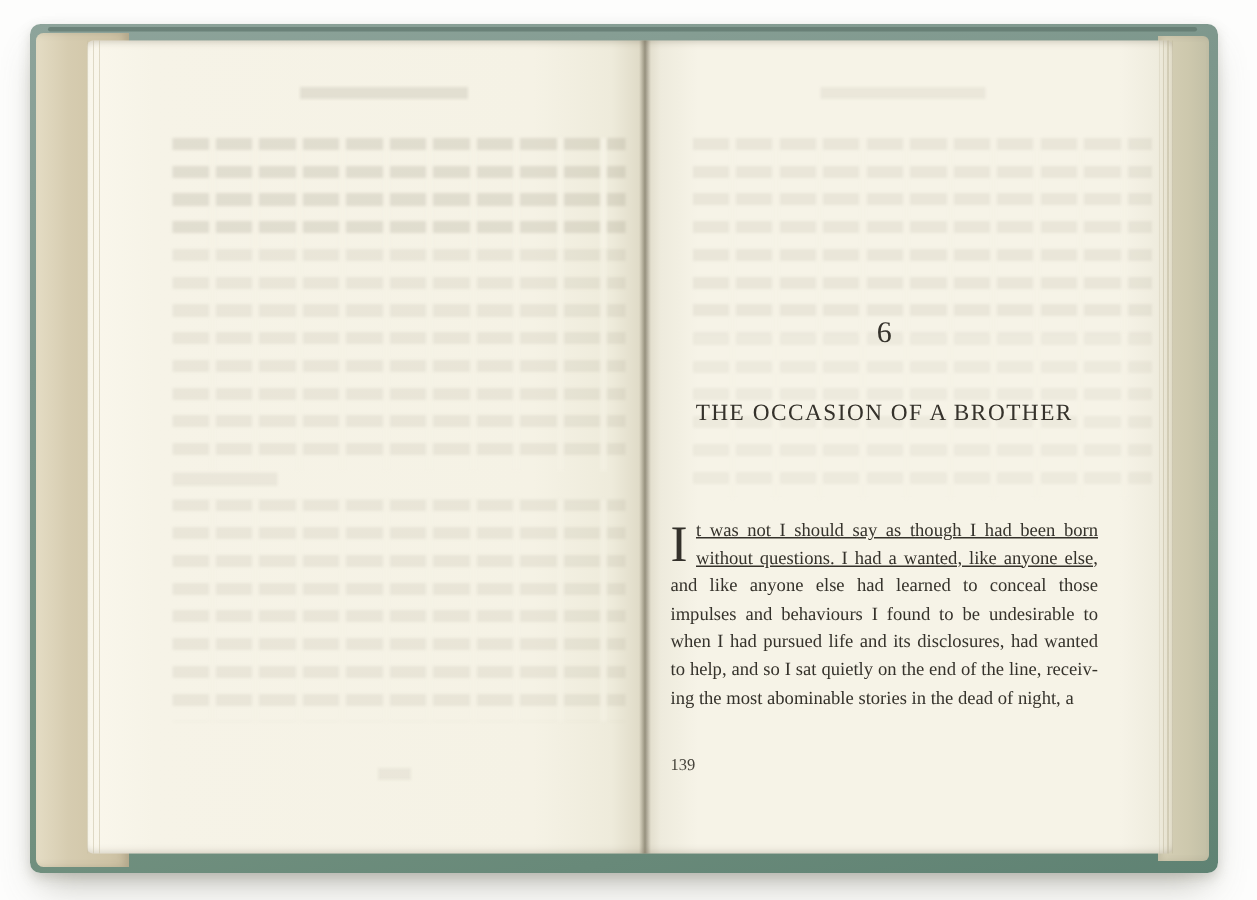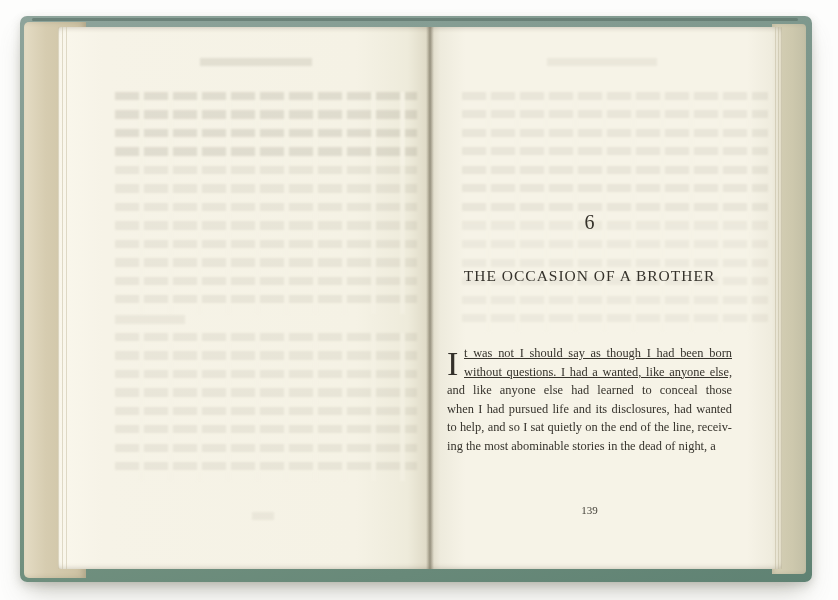--- a/index.html
+++ b/index.html
@@ -45,21 +45,21 @@
   .chapter-number{position:absolute;left:17px;top:184px;width:285px;text-align:center;
         font-size:20px;color:#35322b;}
   .chapter-title{position:absolute;left:7px;top:240px;width:305px;text-align:center;
         font-size:15.5px;letter-spacing:1px;color:#35322b;}
   .body-block{position:absolute;left:17px;top:317px;width:285px;color:#35322b;}
   .drop-cap{position:absolute;left:0;top:3px;font-size:34px;line-height:1;color:#33302a;}
   .bodyline{height:18.6px;line-height:18.6px;font-size:12.4px;overflow:hidden;
         text-align:justify;text-align-last:justify;}
   .bodyline.beside-cap{padding-left:17px;text-decoration:underline;}
   .bodyline.last{text-align-last:left;}
-  .folio{position:absolute;left:17px;top:477px;width:285px;text-align:center;
+  .folio{position:absolute;left:17px;top:477px;width:285px;
         font-size:11px;color:#45423a;}
 </style>
 </head>
 <body>
 
 <div class="scene">
 
   <div class="cover"></div>
   <div class="cover-top-edge"></div>
   <div class="board-left"></div>
@@ -84,20 +84,21 @@
     <div class="ghost light" style="left:32px;top:195px;width:306px;height:110px;opacity:.45;"></div>
 
     <div class="chapter-number">6</div>
     <div class="chapter-title">THE OCCASION OF A BROTHER</div>
 
     <div class="body-block">
       <span class="drop-cap">I</span>
       <div class="bodyline beside-cap">t was not I should say as though I had been born</div>
       <div class="bodyline beside-cap">without questions. I had a wanted, like anyone else,</div>
       <div class="bodyline">and like anyone else had learned to conceal those</div>
+      <div class="bodyline">impulses and behaviours I found to be undesirable to</div>
       <div class="bodyline">when I had pursued life and its disclosures, had wanted</div>
       <div class="bodyline">to help, and so I sat quietly on the end of the line, receiv-</div>
       <div class="bodyline last">ing the most abominable stories in the dead of night, a</div>
     </div>
 
     <div class="folio">139</div>
   </div>
 
   <div class="gutter"></div>
 

